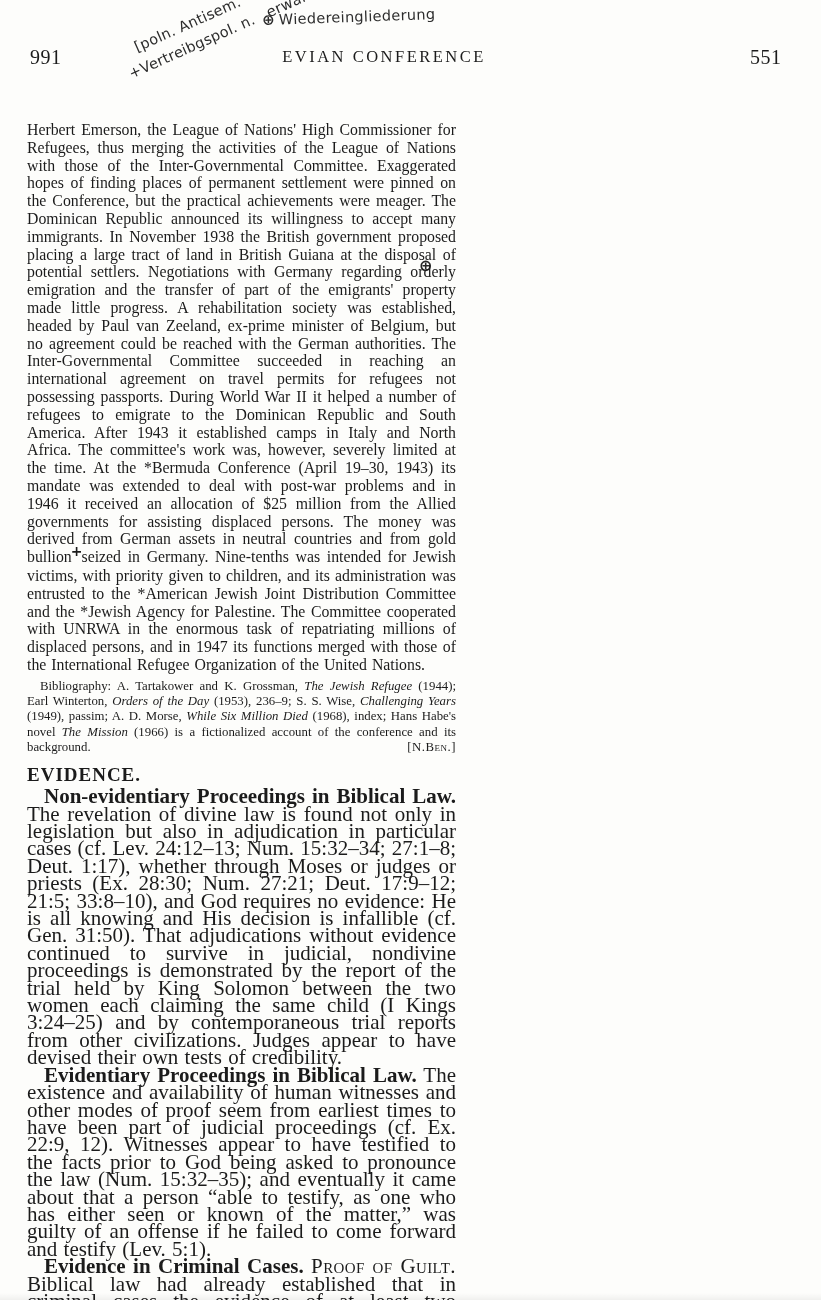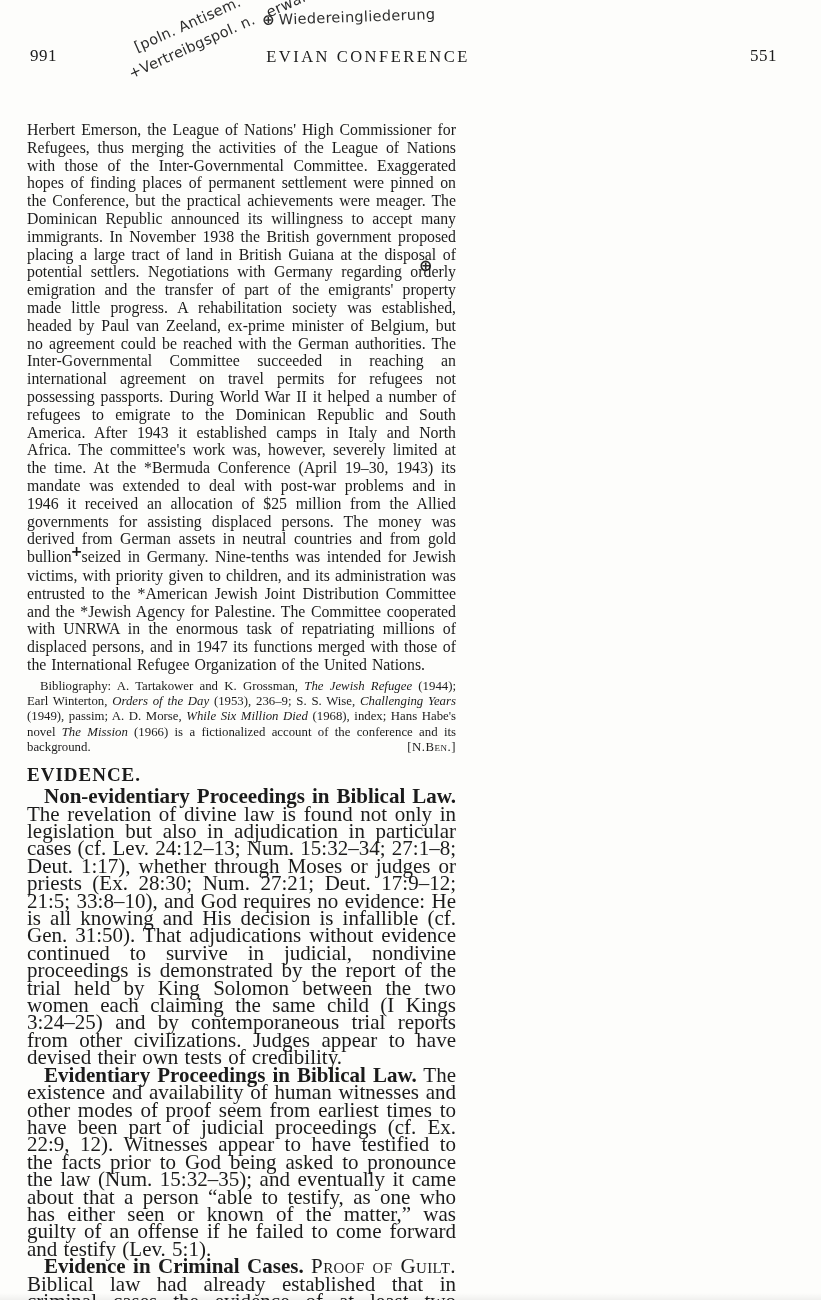--- a/index.html
+++ b/index.html
@@ -7,25 +7,25 @@
     width:821px;height:1300px;position:relative;overflow:hidden;
     background:#fdfdfb;
     font-family:"Liberation Serif", serif;
     color:#1b1b1b;
     -webkit-font-smoothing:antialiased;
   }
   .page{position:absolute;inset:0;}
 
   
   .running-head{position:absolute;top:46px;left:0;width:100%;height:24px;}
-  .pageno{position:absolute;top:0;font-size:17px;letter-spacing:0.5px;}
+  .pageno{position:absolute;top:0;font-size:20px;letter-spacing:0.5px;}
   .pageno.left{left:30px;}
   .pageno.right{left:750px;}
   .head-title{
-    position:absolute;top:1px;left:0;width:736px;text-align:center;
+    position:absolute;top:1px;left:16px;width:736px;text-align:center;
     font-size:16.5px;letter-spacing:2.5px;font-weight:400;
   }
 
   
   .hw{
     font-family:"DejaVu Sans", sans-serif;
     color:#2d2d2d;
     font-size:14.5px;
     letter-spacing:0.3px;
   }

